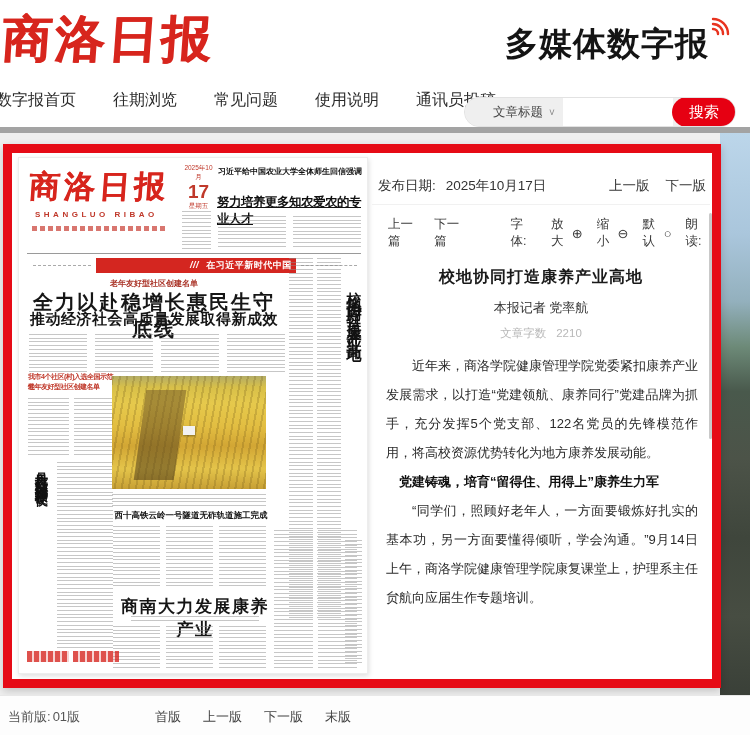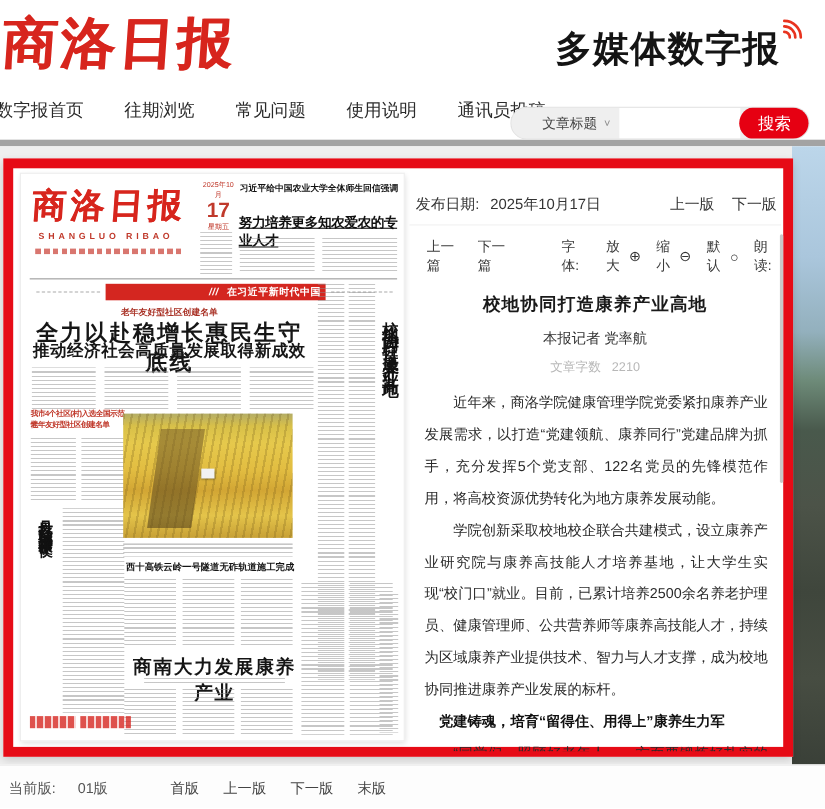--- a/index.html
+++ b/index.html
@@ -132,21 +132,21 @@
   .a-wcount { margin-top:9px; text-align:center; font-size:11.5px; color:#b8b8b8; }
   .a-wcount .wc-val { margin-left:10px; }
   .a-body { margin-top:10px; padding:0 12px 0 14px; }
   .a-body p { font-size:13px; line-height:29px; color:#2a2a2a; text-align:justify; text-indent:2em; }
   .a-body p.subhead { font-weight:bold; text-indent:1em; color:#111; }
   .scroll-thumb { position:absolute; left:697px; top:60px; width:3px; height:226px; background:#c9c9c9; border-radius:2px; }
 
   
   .footer { position:absolute; left:0; top:695px; width:750px; height:40px; background:#fdfdfd;
             border-top:1px solid #e8e8e8; }
-  .cur { position:absolute; left:8px; top:12px; font-size:13px; color:#555; display:flex; gap:20px; }
+  .cur { position:absolute; left:8px; top:12px; font-size:13px; color:#555; display:flex; gap:2px; }
   .flinks { position:absolute; left:155px; top:12px; display:flex; gap:22px; font-size:13px; color:#444; }
   .flinks span { cursor:pointer; }
 </style>
 </head>
 <body>
 
 <div class="screen">
 
   <div class="topbar">
     <div class="logo">商洛日报</div>
@@ -268,21 +268,20 @@
             </span>
           <span class="tb">朗读:</span>
         </div>
         <div class="a-title">校地协同打造康养产业高地</div>
         <div class="a-byline">本报记者 党率航</div>
         <div class="a-wcount">
           <span>文章字数</span><span class="wc-val">2210</span>
         </div>
         <div class="a-body">
           <p>近年来，商洛学院健康管理学院党委紧扣康养产业发展需求，以打造“党建领航、康养同行”党建品牌为抓手，充分发挥5个党支部、122名党员的先锋模范作用，将高校资源优势转化为地方康养发展动能。</p>
-          <p>学院创新采取校地校企联合共建模式，设立康养产业研究院与康养高技能人才培养基地，让大学生实现“校门口”就业。目前，已累计培养2500余名养老护理员、健康管理师、公共营养师等康养高技能人才，持续为区域康养产业提供技术、智力与人才支撑，成为校地协同推进康养产业发展的标杆。</p>
           <p class="subhead">党建铸魂，培育“留得住、用得上”康养生力军</p>
           <p>“同学们，照顾好老年人，一方面要锻炼好扎实的基本功，另一方面要懂得倾听，学会沟通。”9月14日上午，商洛学院健康管理学院康复课堂上，护理系主任贠航向应届生作专题培训。</p>
 
         </div>
       </div>
       <div class="scroll-thumb"></div>
     </div>
   </div>
 
   <div class="footer">

